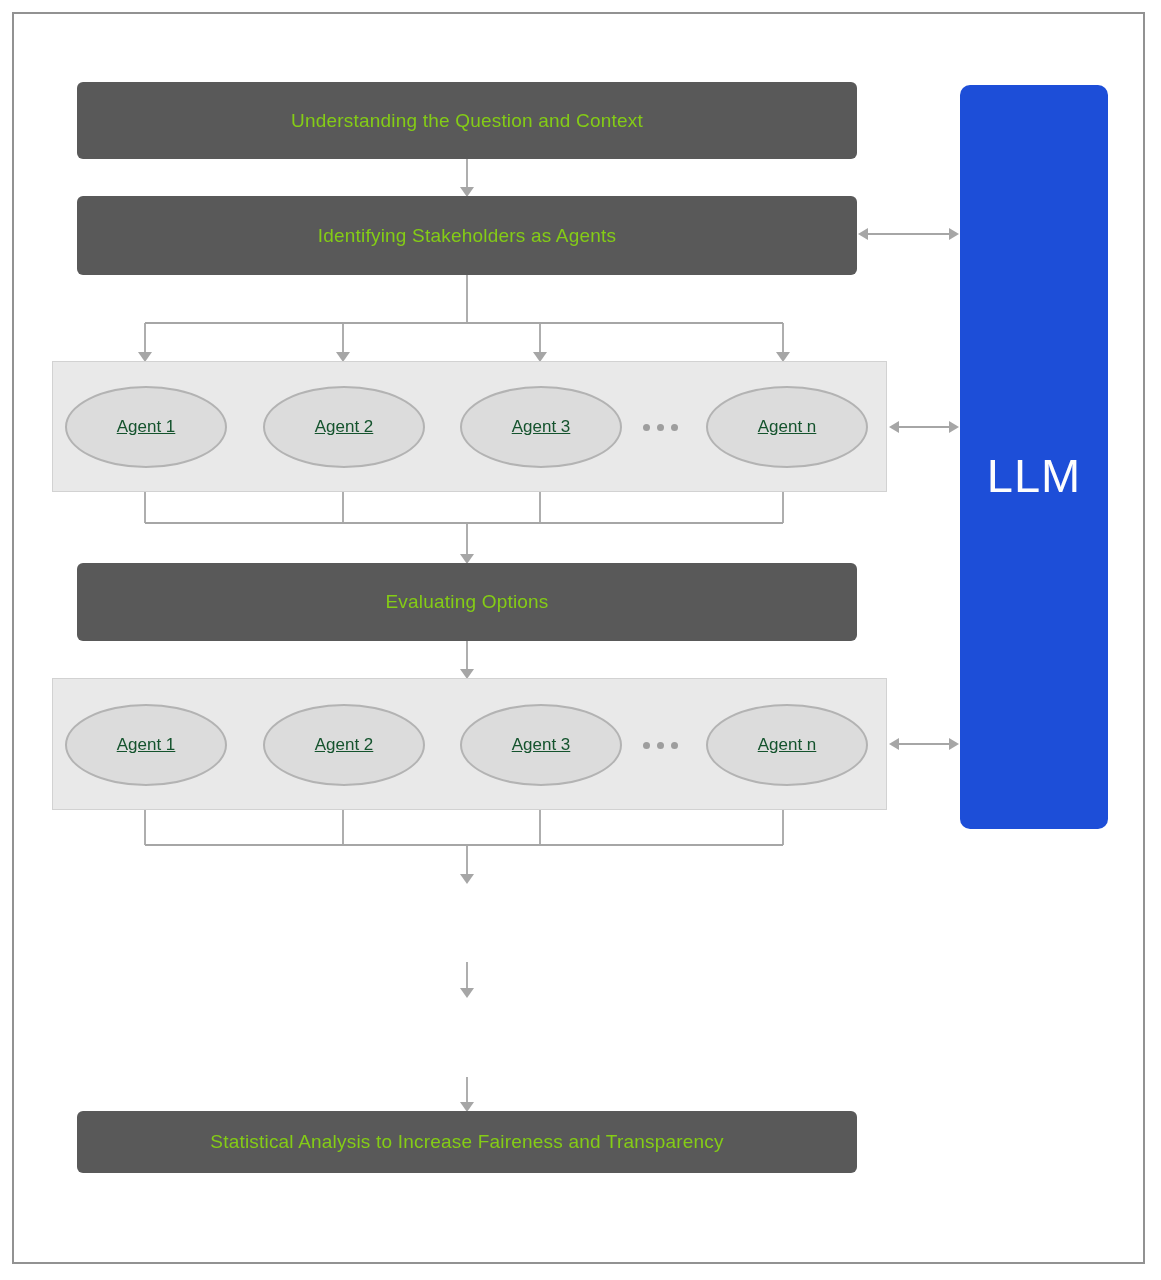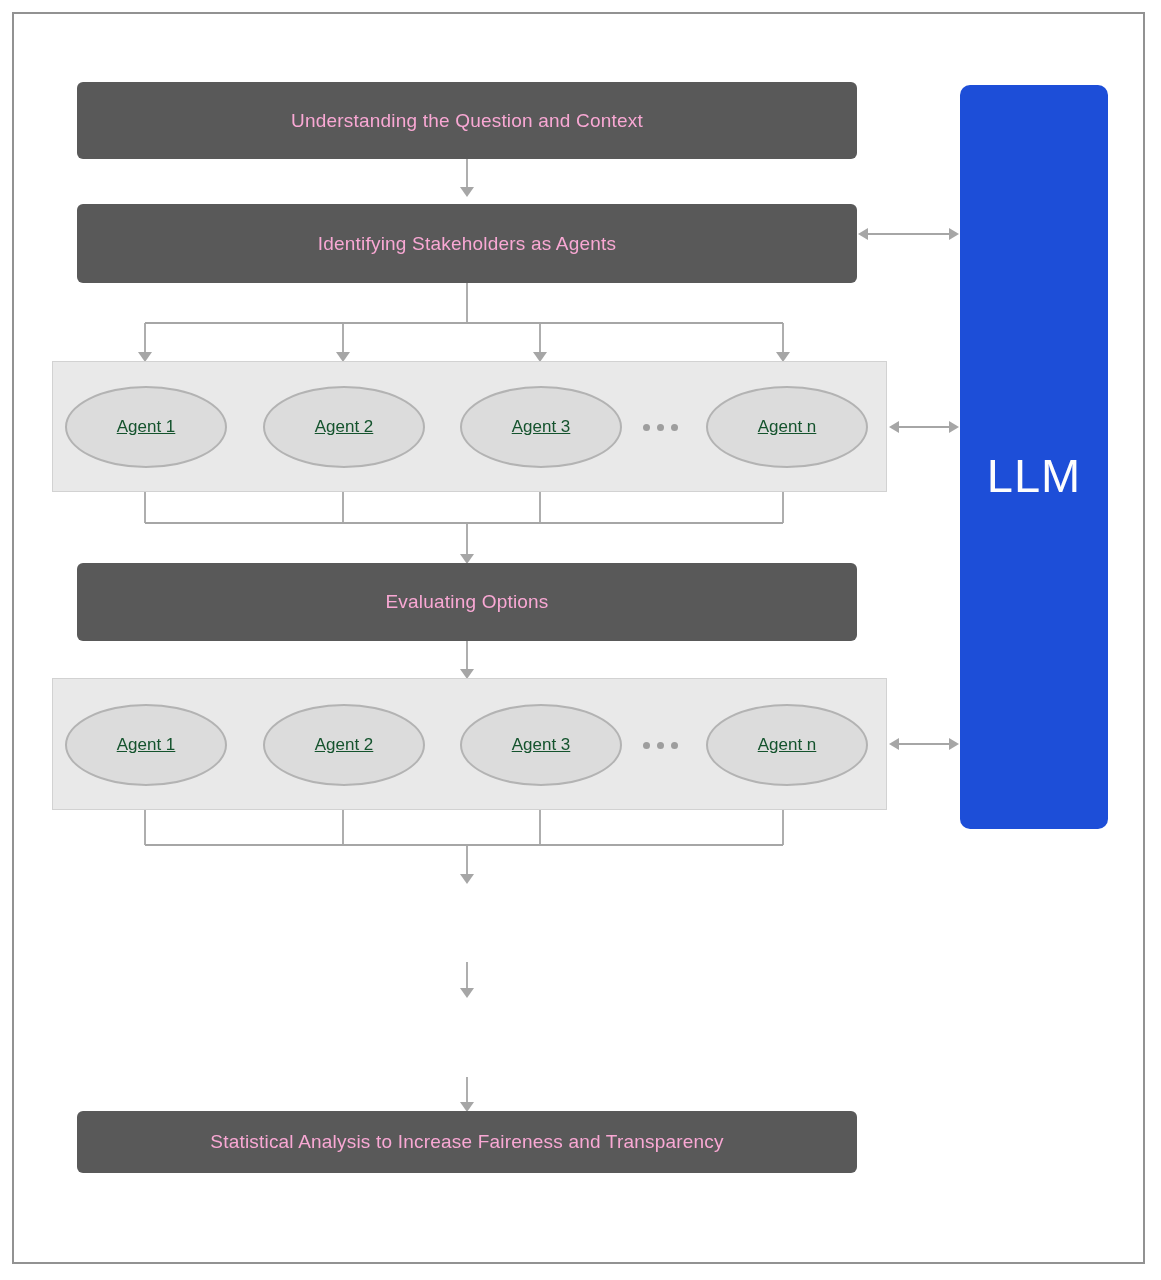--- a/index.html
+++ b/index.html
@@ -8,21 +8,21 @@
     font-family:"Liberation Sans","DejaVu Sans",sans-serif;
   }
   .frame{
     position:absolute;left:12px;top:12px;width:1133px;height:1252px;
     border:2px solid #929292;box-sizing:border-box;
   }
   .step{
     position:absolute;left:77px;width:780px;background:#595959;border-radius:6px;
     display:flex;align-items:center;justify-content:center;box-sizing:border-box;
   }
-  .step span{color:#f9a8d4;font-size:19px;letter-spacing:.2px;font-weight:400;}
+  .step span{color:#84cc16;font-size:19px;letter-spacing:.2px;font-weight:400;}
   .agent-group{
     position:absolute;left:52px;width:835px;background:#e9e9e9;
     border:1px solid #d2d2d2;box-sizing:border-box;
   }
   .agent{
     position:absolute;width:162px;height:82px;background:#dcdcdc;
     border:2px solid #b3b3b3;border-radius:50%;
     display:flex;align-items:center;justify-content:center;box-sizing:border-box;
   }
   .agent span{color:#14532d;font-size:17px;text-decoration:underline;}
@@ -71,21 +71,21 @@
       <polygon points="899,421 899,433 889,427"></polygon>
       <polygon points="949,421 949,433 959,427"></polygon>
       <polygon points="899,738 899,750 889,744"></polygon>
       <polygon points="949,738 949,750 959,744"></polygon>
     </g>
   </svg>
 
   <div class="step" style="top:82px;height:77px">
     <span>Understanding the Question and Context</span>
   </div>
-  <div class="step" style="top:204px;height:79px">
+  <div class="step" style="top:196px;height:79px">
     <span>Identifying Stakeholders as Agents</span>
   </div>
   <div class="step" style="top:563px;height:78px">
     <span>Evaluating Options</span>
   </div>
   <div class="step" style="top:1111px;height:62px">
     <span>Statistical Analysis to Increase Faireness and Transparency</span>
   </div>
 
   <div class="agent-group" style="top:361px;height:131px">

